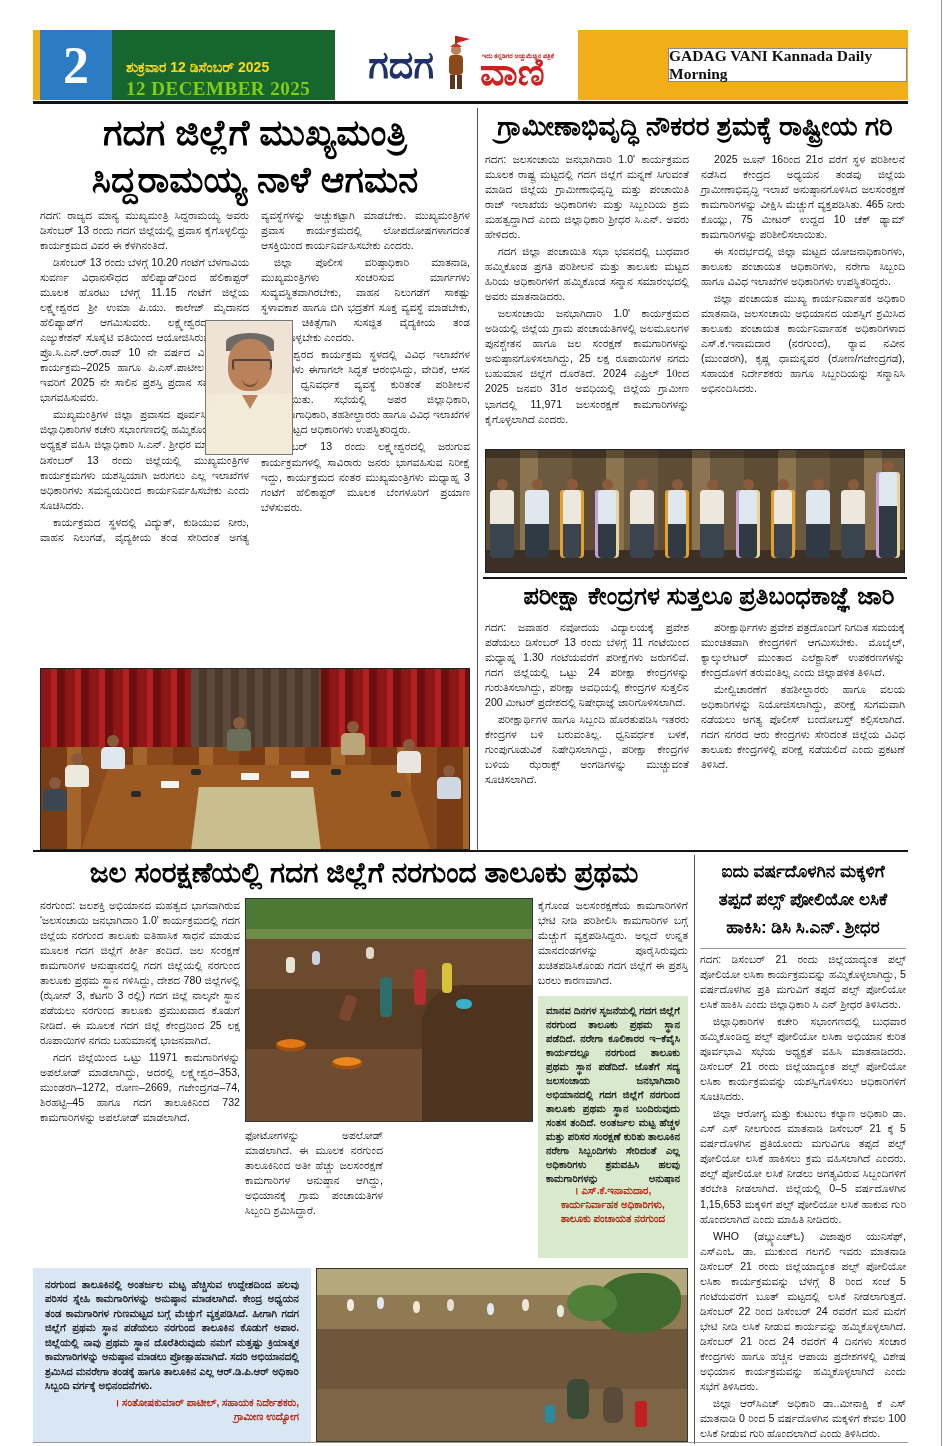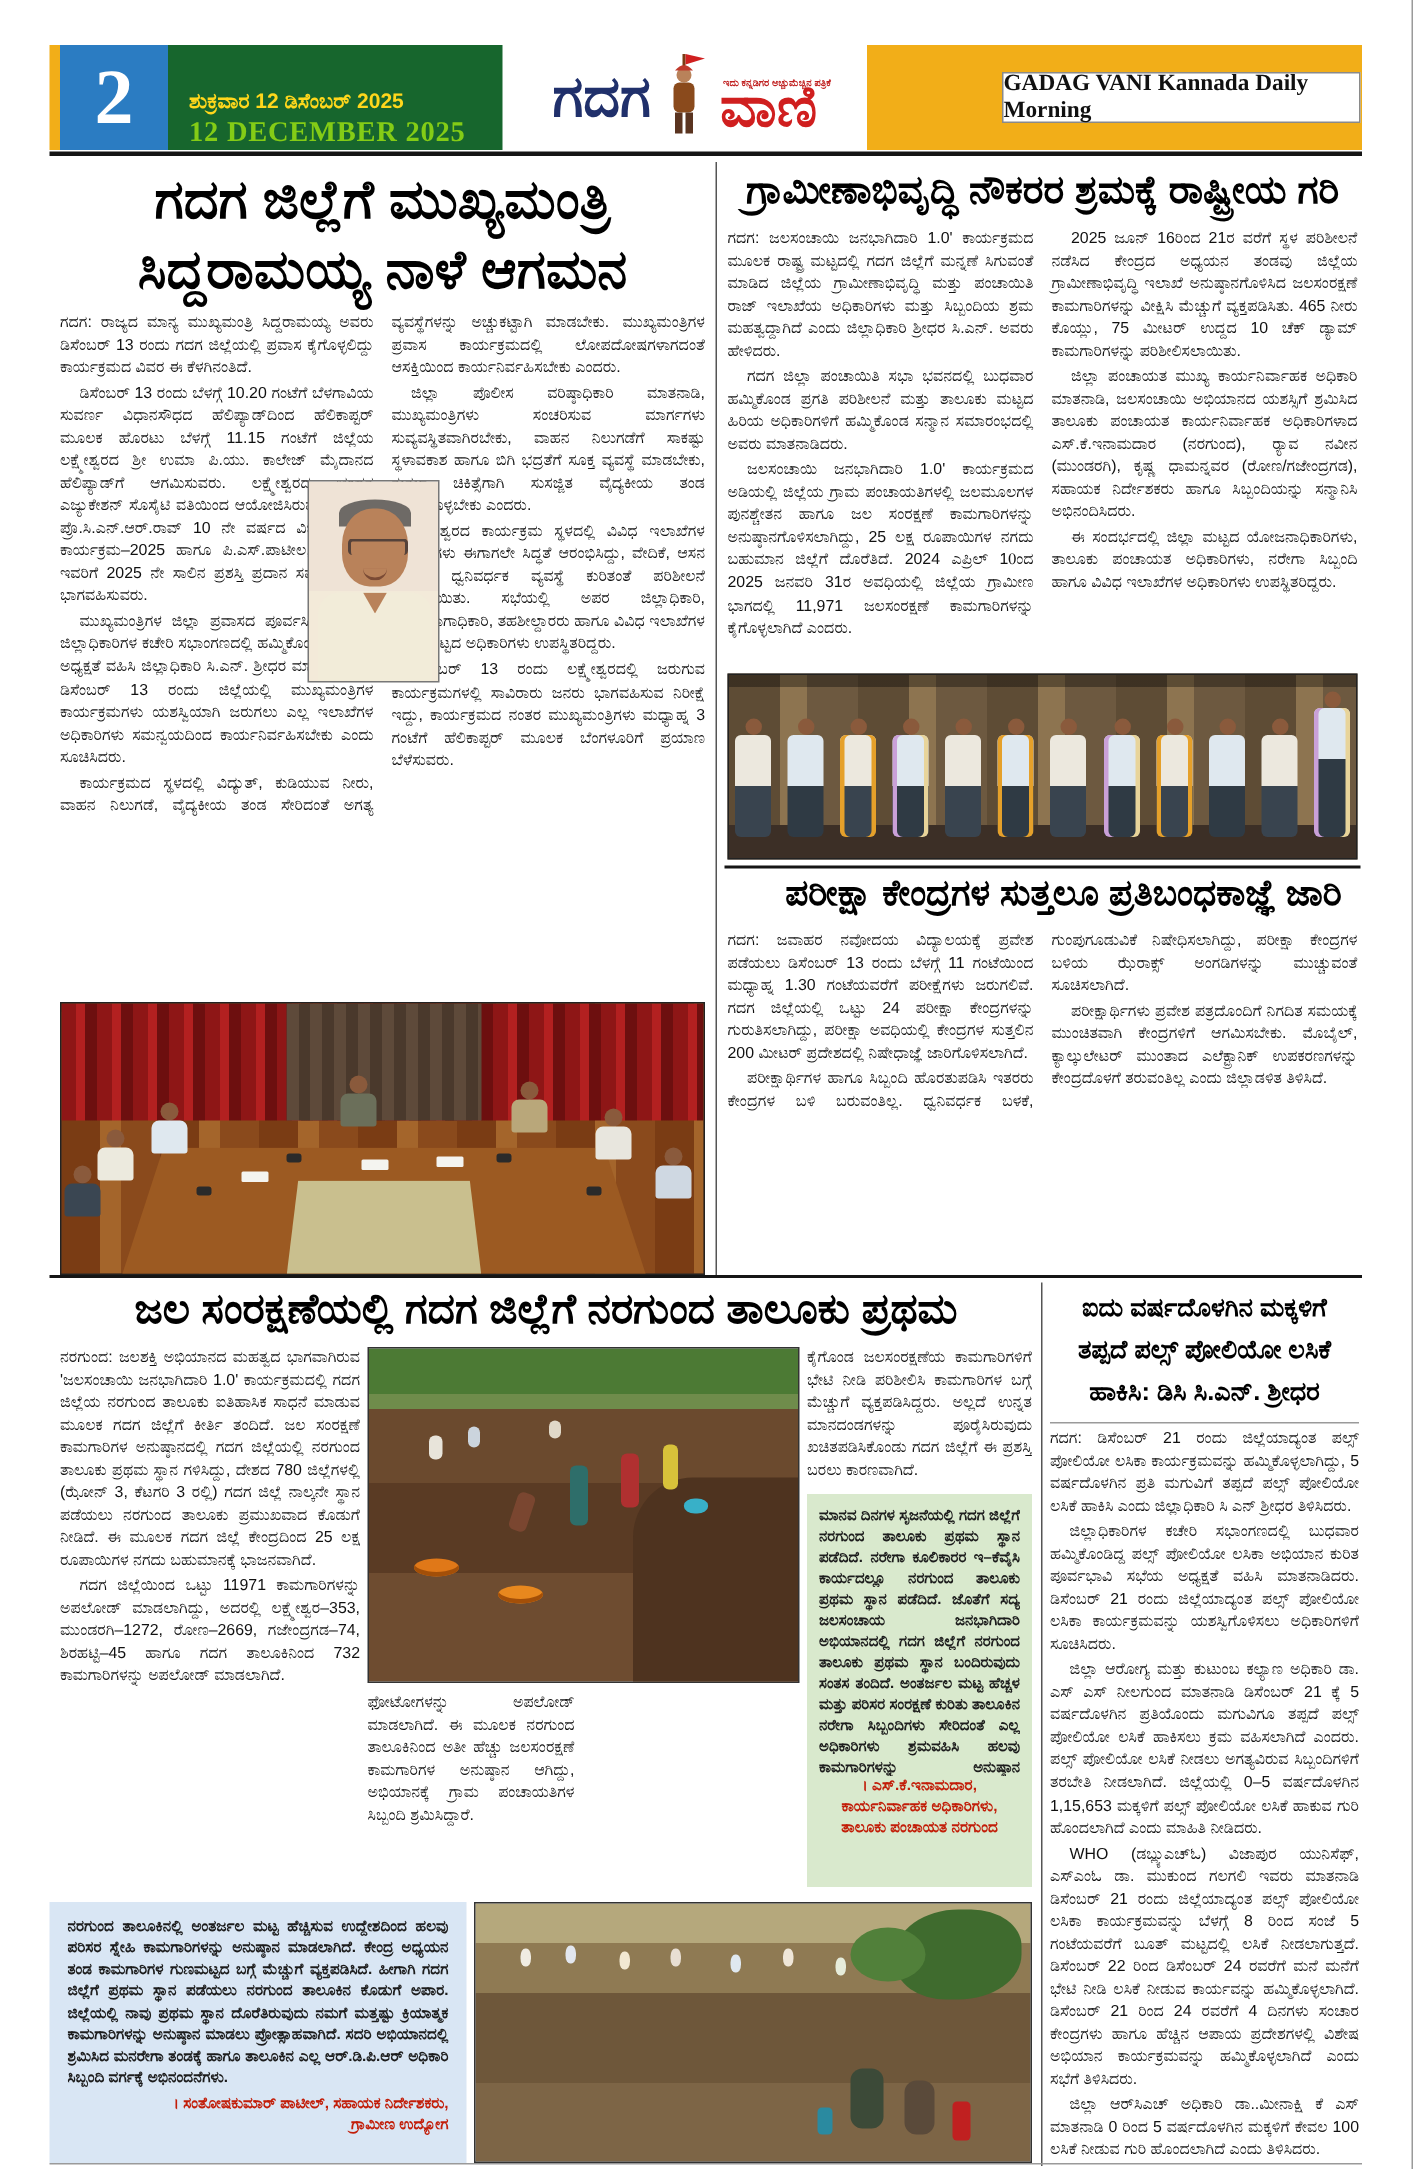--- a/index.html
+++ b/index.html
@@ -204,22 +204,22 @@
     <span class="mic" style="left:350px;top:122px;"></span>
   </div>
   <div class="ruleL" style="left:477px;top:108px;width:1px;height:742px;background:#555;"></div>
 
   <div class="abs hl hl-rural">ಗ್ರಾಮೀಣಾಭಿವೃದ್ಧಿ ನೌಕರರ ಶ್ರಮಕ್ಕೆ ರಾಷ್ಟ್ರೀಯ ಗರಿ</div>
   <div class="abs body-txt two-col bd-rural">
     <p>ಗದಗ: ಜಲಸಂಚಾಯಿ ಜನಭಾಗಿದಾರಿ 1.0' ಕಾರ್ಯಕ್ರಮದ ಮೂಲಕ ರಾಷ್ಟ್ರ ಮಟ್ಟದಲ್ಲಿ ಗದಗ ಜಿಲ್ಲೆಗೆ ಮನ್ನಣೆ ಸಿಗುವಂತೆ ಮಾಡಿದ ಜಿಲ್ಲೆಯ ಗ್ರಾಮೀಣಾಭಿವೃದ್ಧಿ ಮತ್ತು ಪಂಚಾಯಿತಿ ರಾಜ್ ಇಲಾಖೆಯ ಅಧಿಕಾರಿಗಳು ಮತ್ತು ಸಿಬ್ಬಂದಿಯ ಶ್ರಮ ಮಹತ್ವದ್ದಾಗಿದೆ ಎಂದು ಜಿಲ್ಲಾಧಿಕಾರಿ ಶ್ರೀಧರ ಸಿ.ಎನ್. ಅವರು ಹೇಳಿದರು.</p>
     <p>ಗದಗ ಜಿಲ್ಲಾ ಪಂಚಾಯಿತಿ ಸಭಾ ಭವನದಲ್ಲಿ ಬುಧವಾರ ಹಮ್ಮಿಕೊಂಡ ಪ್ರಗತಿ ಪರಿಶೀಲನೆ ಮತ್ತು ತಾಲೂಕು ಮಟ್ಟದ ಹಿರಿಯ ಅಧಿಕಾರಿಗಳಿಗೆ ಹಮ್ಮಿಕೊಂಡ ಸನ್ಮಾನ ಸಮಾರಂಭದಲ್ಲಿ ಅವರು ಮಾತನಾಡಿದರು.</p>
     <p>ಜಲಸಂಚಾಯಿ ಜನಭಾಗಿದಾರಿ 1.0' ಕಾರ್ಯಕ್ರಮದ ಅಡಿಯಲ್ಲಿ ಜಿಲ್ಲೆಯ ಗ್ರಾಮ ಪಂಚಾಯತಿಗಳಲ್ಲಿ ಜಲಮೂಲಗಳ ಪುನಶ್ಚೇತನ ಹಾಗೂ ಜಲ ಸಂರಕ್ಷಣೆ ಕಾಮಗಾರಿಗಳನ್ನು ಅನುಷ್ಠಾನಗೊಳಿಸಲಾಗಿದ್ದು, 25 ಲಕ್ಷ ರೂಪಾಯಿಗಳ ನಗದು ಬಹುಮಾನ ಜಿಲ್ಲೆಗೆ ದೊರೆತಿದೆ. 2024 ಎಪ್ರಿಲ್ 10ಂದ 2025 ಜನವರಿ 31ರ ಅವಧಿಯಲ್ಲಿ ಜಿಲ್ಲೆಯ ಗ್ರಾಮೀಣ ಭಾಗದಲ್ಲಿ 11,971 ಜಲಸಂರಕ್ಷಣೆ ಕಾಮಗಾರಿಗಳನ್ನು ಕೈಗೊಳ್ಳಲಾಗಿದೆ ಎಂದರು.</p>
     <p>2025 ಜೂನ್ 16ರಿಂದ 21ರ ವರೆಗೆ ಸ್ಥಳ ಪರಿಶೀಲನೆ ನಡೆಸಿದ ಕೇಂದ್ರದ ಅಧ್ಯಯನ ತಂಡವು ಜಿಲ್ಲೆಯ ಗ್ರಾಮೀಣಾಭಿವೃದ್ಧಿ ಇಲಾಖೆ ಅನುಷ್ಠಾನಗೊಳಿಸಿದ ಜಲಸಂರಕ್ಷಣೆ ಕಾಮಗಾರಿಗಳನ್ನು ವೀಕ್ಷಿಸಿ ಮೆಚ್ಚುಗೆ ವ್ಯಕ್ತಪಡಿಸಿತು. 465 ನೀರು ಕೊಯ್ಲು, 75 ಮೀಟರ್ ಉದ್ದದ 10 ಚೆಕ್ ಡ್ಯಾಮ್ ಕಾಮಗಾರಿಗಳನ್ನು ಪರಿಶೀಲಿಸಲಾಯಿತು.</p>
+    <p>ಈ ಸಂದರ್ಭದಲ್ಲಿ ಜಿಲ್ಲಾ ಮಟ್ಟದ ಯೋಜನಾಧಿಕಾರಿಗಳು, ತಾಲೂಕು ಪಂಚಾಯತ ಅಧಿಕಾರಿಗಳು, ನರೇಗಾ ಸಿಬ್ಬಂದಿ ಹಾಗೂ ವಿವಿಧ ಇಲಾಖೆಗಳ ಅಧಿಕಾರಿಗಳು ಉಪಸ್ಥಿತರಿದ್ದರು.</p>
     <p>ಜಿಲ್ಲಾ ಪಂಚಾಯತ ಮುಖ್ಯ ಕಾರ್ಯನಿರ್ವಾಹಕ ಅಧಿಕಾರಿ ಮಾತನಾಡಿ, ಜಲಸಂಚಾಯಿ ಅಭಿಯಾನದ ಯಶಸ್ಸಿಗೆ ಶ್ರಮಿಸಿದ ತಾಲೂಕು ಪಂಚಾಯತ ಕಾರ್ಯನಿರ್ವಾಹಕ ಅಧಿಕಾರಿಗಳಾದ ಎಸ್.ಕೆ.ಇನಾಮದಾರ (ನರಗುಂದ), ರ್‍ಯಾವ ನವೀನ (ಮುಂಡರಗಿ), ಕೃಷ್ಣ ಧಾಮನ್ನವರ (ರೋಣ/ಗಜೇಂದ್ರಗಡ), ಸಹಾಯಕ ನಿರ್ದೇಶಕರು ಹಾಗೂ ಸಿಬ್ಬಂದಿಯನ್ನು ಸನ್ಮಾನಿಸಿ ಅಭಿನಂದಿಸಿದರು.</p>
-    <p>ಈ ಸಂದರ್ಭದಲ್ಲಿ ಜಿಲ್ಲಾ ಮಟ್ಟದ ಯೋಜನಾಧಿಕಾರಿಗಳು, ತಾಲೂಕು ಪಂಚಾಯತ ಅಧಿಕಾರಿಗಳು, ನರೇಗಾ ಸಿಬ್ಬಂದಿ ಹಾಗೂ ವಿವಿಧ ಇಲಾಖೆಗಳ ಅಧಿಕಾರಿಗಳು ಉಪಸ್ಥಿತರಿದ್ದರು.</p>
   </div>
   <div class="photo ph-group">
     <span class="floor"></span>
     <div class="gp-row">
       <span class="per"></span>
         <span class="per"></span>
         <span class="per"></span>
         <span class="per"></span>
       <span class="per"></span>
         <span class="per"></span>
@@ -231,20 +231,21 @@
         <span class="per stand"></span>
     </div>
   </div>
 
   <div class="rule" style="left:483px;top:577px;width:424px;height:2px;"></div>
   <div class="abs hl hl-exam">ಪರೀಕ್ಷಾ ಕೇಂದ್ರಗಳ ಸುತ್ತಲೂ ಪ್ರತಿಬಂಧಕಾಜ್ಞೆ ಜಾರಿ</div>
   <div class="abs body-txt two-col bd-exam">
     <p>ಗದಗ: ಜವಾಹರ ನವೋದಯ ವಿದ್ಯಾಲಯಕ್ಕೆ ಪ್ರವೇಶ ಪಡೆಯಲು ಡಿಸೆಂಬರ್ 13 ರಂದು ಬೆಳಗ್ಗೆ 11 ಗಂಟೆಯಿಂದ ಮಧ್ಯಾಹ್ನ 1.30 ಗಂಟೆಯವರೆಗೆ ಪರೀಕ್ಷೆಗಳು ಜರುಗಲಿವೆ. ಗದಗ ಜಿಲ್ಲೆಯಲ್ಲಿ ಒಟ್ಟು 24 ಪರೀಕ್ಷಾ ಕೇಂದ್ರಗಳನ್ನು ಗುರುತಿಸಲಾಗಿದ್ದು, ಪರೀಕ್ಷಾ ಅವಧಿಯಲ್ಲಿ ಕೇಂದ್ರಗಳ ಸುತ್ತಲಿನ 200 ಮೀಟರ್ ಪ್ರದೇಶದಲ್ಲಿ ನಿಷೇಧಾಜ್ಞೆ ಜಾರಿಗೊಳಿಸಲಾಗಿದೆ.</p>
     <p>ಪರೀಕ್ಷಾರ್ಥಿಗಳ ಹಾಗೂ ಸಿಬ್ಬಂದಿ ಹೊರತುಪಡಿಸಿ ಇತರರು ಕೇಂದ್ರಗಳ ಬಳಿ ಬರುವಂತಿಲ್ಲ. ಧ್ವನಿವರ್ಧಕ ಬಳಕೆ, ಗುಂಪುಗೂಡುವಿಕೆ ನಿಷೇಧಿಸಲಾಗಿದ್ದು, ಪರೀಕ್ಷಾ ಕೇಂದ್ರಗಳ ಬಳಿಯ ಝೆರಾಕ್ಸ್ ಅಂಗಡಿಗಳನ್ನು ಮುಚ್ಚುವಂತೆ ಸೂಚಿಸಲಾಗಿದೆ.</p>
     <p>ಪರೀಕ್ಷಾರ್ಥಿಗಳು ಪ್ರವೇಶ ಪತ್ರದೊಂದಿಗೆ ನಿಗದಿತ ಸಮಯಕ್ಕೆ ಮುಂಚಿತವಾಗಿ ಕೇಂದ್ರಗಳಿಗೆ ಆಗಮಿಸಬೇಕು. ಮೊಬೈಲ್, ಕ್ಯಾಲ್ಕುಲೇಟರ್ ಮುಂತಾದ ಎಲೆಕ್ಟ್ರಾನಿಕ್ ಉಪಕರಣಗಳನ್ನು ಕೇಂದ್ರದೊಳಗೆ ತರುವಂತಿಲ್ಲ ಎಂದು ಜಿಲ್ಲಾಡಳಿತ ತಿಳಿಸಿದೆ.</p>
+    <p>ಮೇಲ್ವಿಚಾರಣೆಗೆ ತಹಶೀಲ್ದಾರರು ಹಾಗೂ ವಲಯ ಅಧಿಕಾರಿಗಳನ್ನು ನಿಯೋಜಿಸಲಾಗಿದ್ದು, ಪರೀಕ್ಷೆ ಸುಗಮವಾಗಿ ನಡೆಯಲು ಅಗತ್ಯ ಪೊಲೀಸ್ ಬಂದೋಬಸ್ತ್ ಕಲ್ಪಿಸಲಾಗಿದೆ. ಗದಗ ನಗರದ ಆರು ಕೇಂದ್ರಗಳು ಸೇರಿದಂತೆ ಜಿಲ್ಲೆಯ ವಿವಿಧ ತಾಲೂಕು ಕೇಂದ್ರಗಳಲ್ಲಿ ಪರೀಕ್ಷೆ ನಡೆಯಲಿದೆ ಎಂದು ಪ್ರಕಟಣೆ ತಿಳಿಸಿದೆ.</p>
   </div>
 
   <div class="rule" style="left:33px;top:850px;width:875px;height:2px;"></div>
   <div class="ruleL" style="left:694px;top:855px;width:1px;height:589px;background:#555;"></div>
 
   <div class="abs hl hl-water">ಜಲ ಸಂರಕ್ಷಣೆಯಲ್ಲಿ ಗದಗ ಜಿಲ್ಲೆಗೆ ನರಗುಂದ ತಾಲೂಕು ಪ್ರಥಮ</div>
   <div class="abs body-txt bd-w-c1">
     <p>ನರಗುಂದ: ಜಲಶಕ್ತಿ ಅಭಿಯಾನದ ಮಹತ್ವದ ಭಾಗವಾಗಿರುವ 'ಜಲಸಂಚಾಯಿ ಜನಭಾಗಿದಾರಿ 1.0' ಕಾರ್ಯಕ್ರಮದಲ್ಲಿ ಗದಗ ಜಿಲ್ಲೆಯ ನರಗುಂದ ತಾಲೂಕು ಐತಿಹಾಸಿಕ ಸಾಧನೆ ಮಾಡುವ ಮೂಲಕ ಗದಗ ಜಿಲ್ಲೆಗೆ ಕೀರ್ತಿ ತಂದಿದೆ. ಜಲ ಸಂರಕ್ಷಣೆ ಕಾಮಗಾರಿಗಳ ಅನುಷ್ಠಾನದಲ್ಲಿ ಗದಗ ಜಿಲ್ಲೆಯಲ್ಲಿ ನರಗುಂದ ತಾಲೂಕು ಪ್ರಥಮ ಸ್ಥಾನ ಗಳಿಸಿದ್ದು, ದೇಶದ 780 ಜಿಲ್ಲೆಗಳಲ್ಲಿ (ಝೋನ್ 3, ಕೆಟಗರಿ 3 ರಲ್ಲಿ) ಗದಗ ಜಿಲ್ಲೆ ನಾಲ್ಕನೇ ಸ್ಥಾನ ಪಡೆಯಲು ನರಗುಂದ ತಾಲೂಕು ಪ್ರಮುಖವಾದ ಕೊಡುಗೆ ನೀಡಿದೆ. ಈ ಮೂಲಕ ಗದಗ ಜಿಲ್ಲೆ ಕೇಂದ್ರದಿಂದ 25 ಲಕ್ಷ ರೂಪಾಯಿಗಳ ನಗದು ಬಹುಮಾನಕ್ಕೆ ಭಾಜನವಾಗಿದೆ.</p>
     <p>ಗದಗ ಜಿಲ್ಲೆಯಿಂದ ಒಟ್ಟು 11971 ಕಾಮಗಾರಿಗಳನ್ನು ಅಪಲೋಡ್ ಮಾಡಲಾಗಿದ್ದು, ಅದರಲ್ಲಿ ಲಕ್ಷ್ಮೇಶ್ವರ–353, ಮುಂಡರಗಿ–1272, ರೋಣ–2669, ಗಜೇಂದ್ರಗಡ–74, ಶಿರಹಟ್ಟಿ–45 ಹಾಗೂ ಗದಗ ತಾಲೂಕಿನಿಂದ 732 ಕಾಮಗಾರಿಗಳನ್ನು ಅಪಲೋಡ್ ಮಾಡಲಾಗಿದೆ.</p>
   </div>

